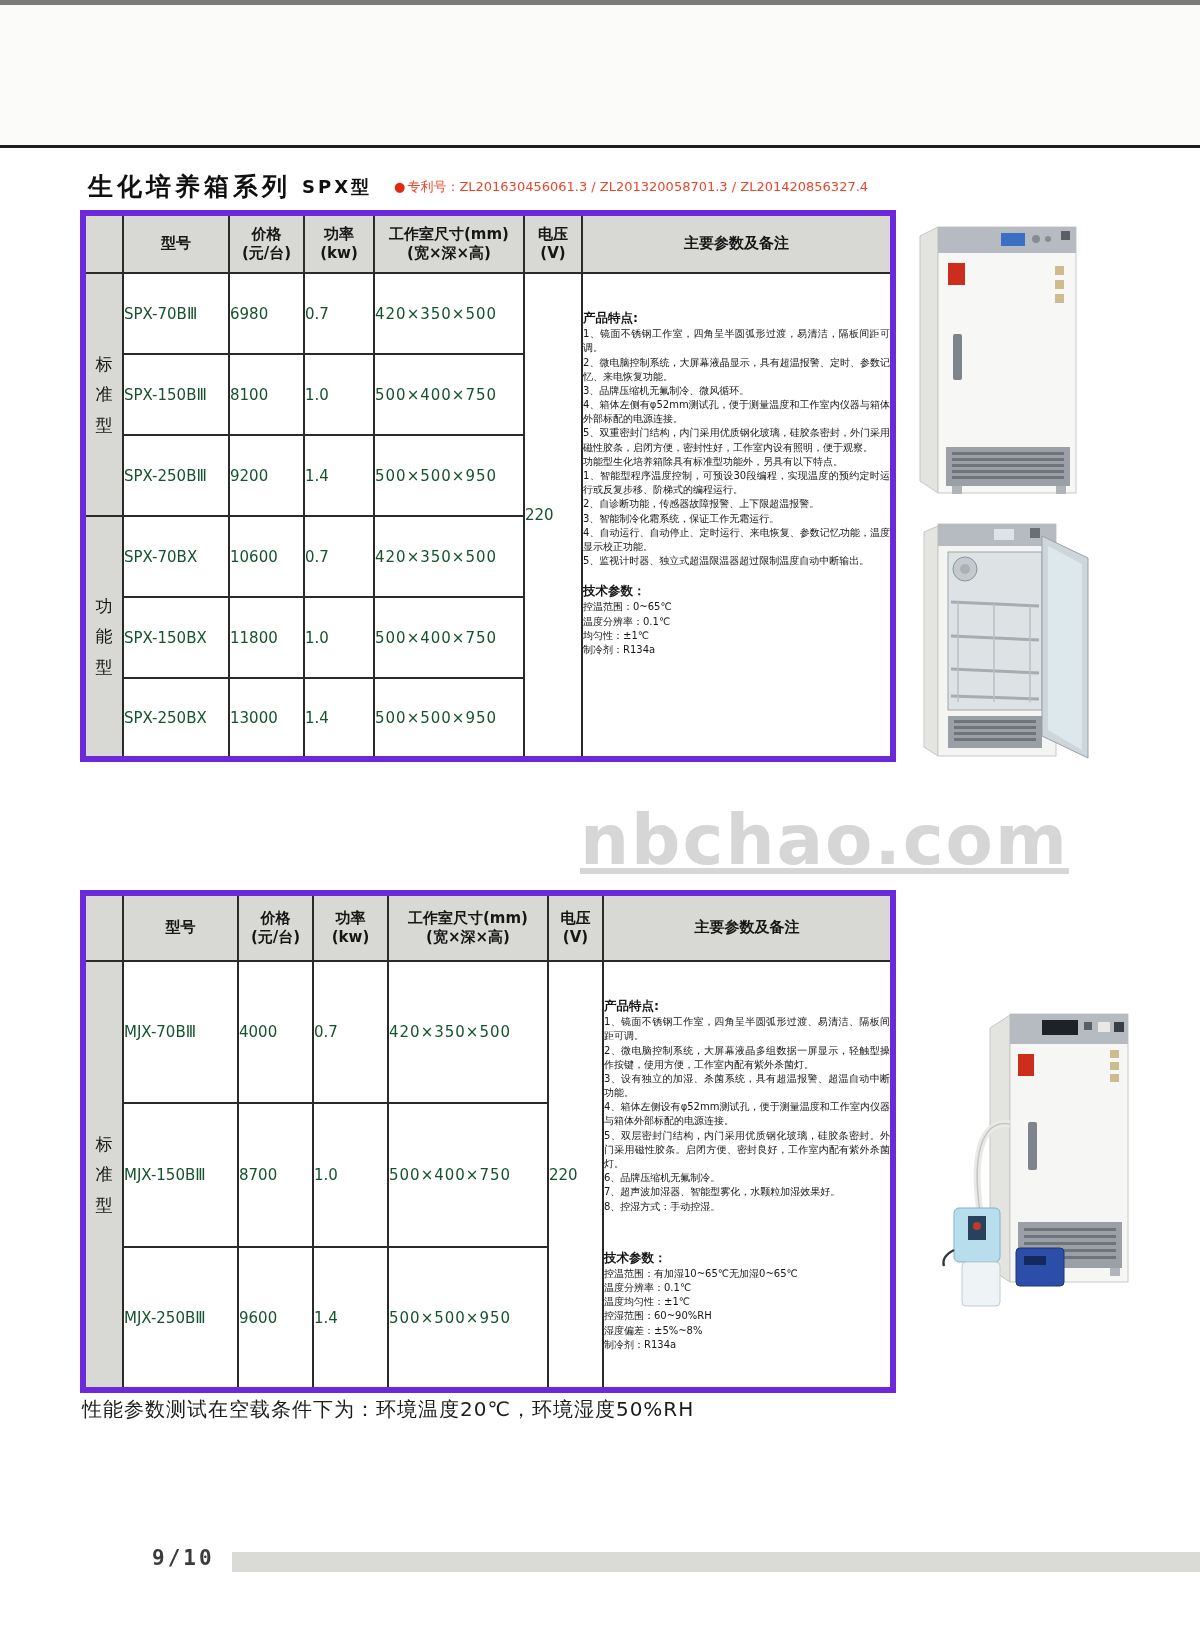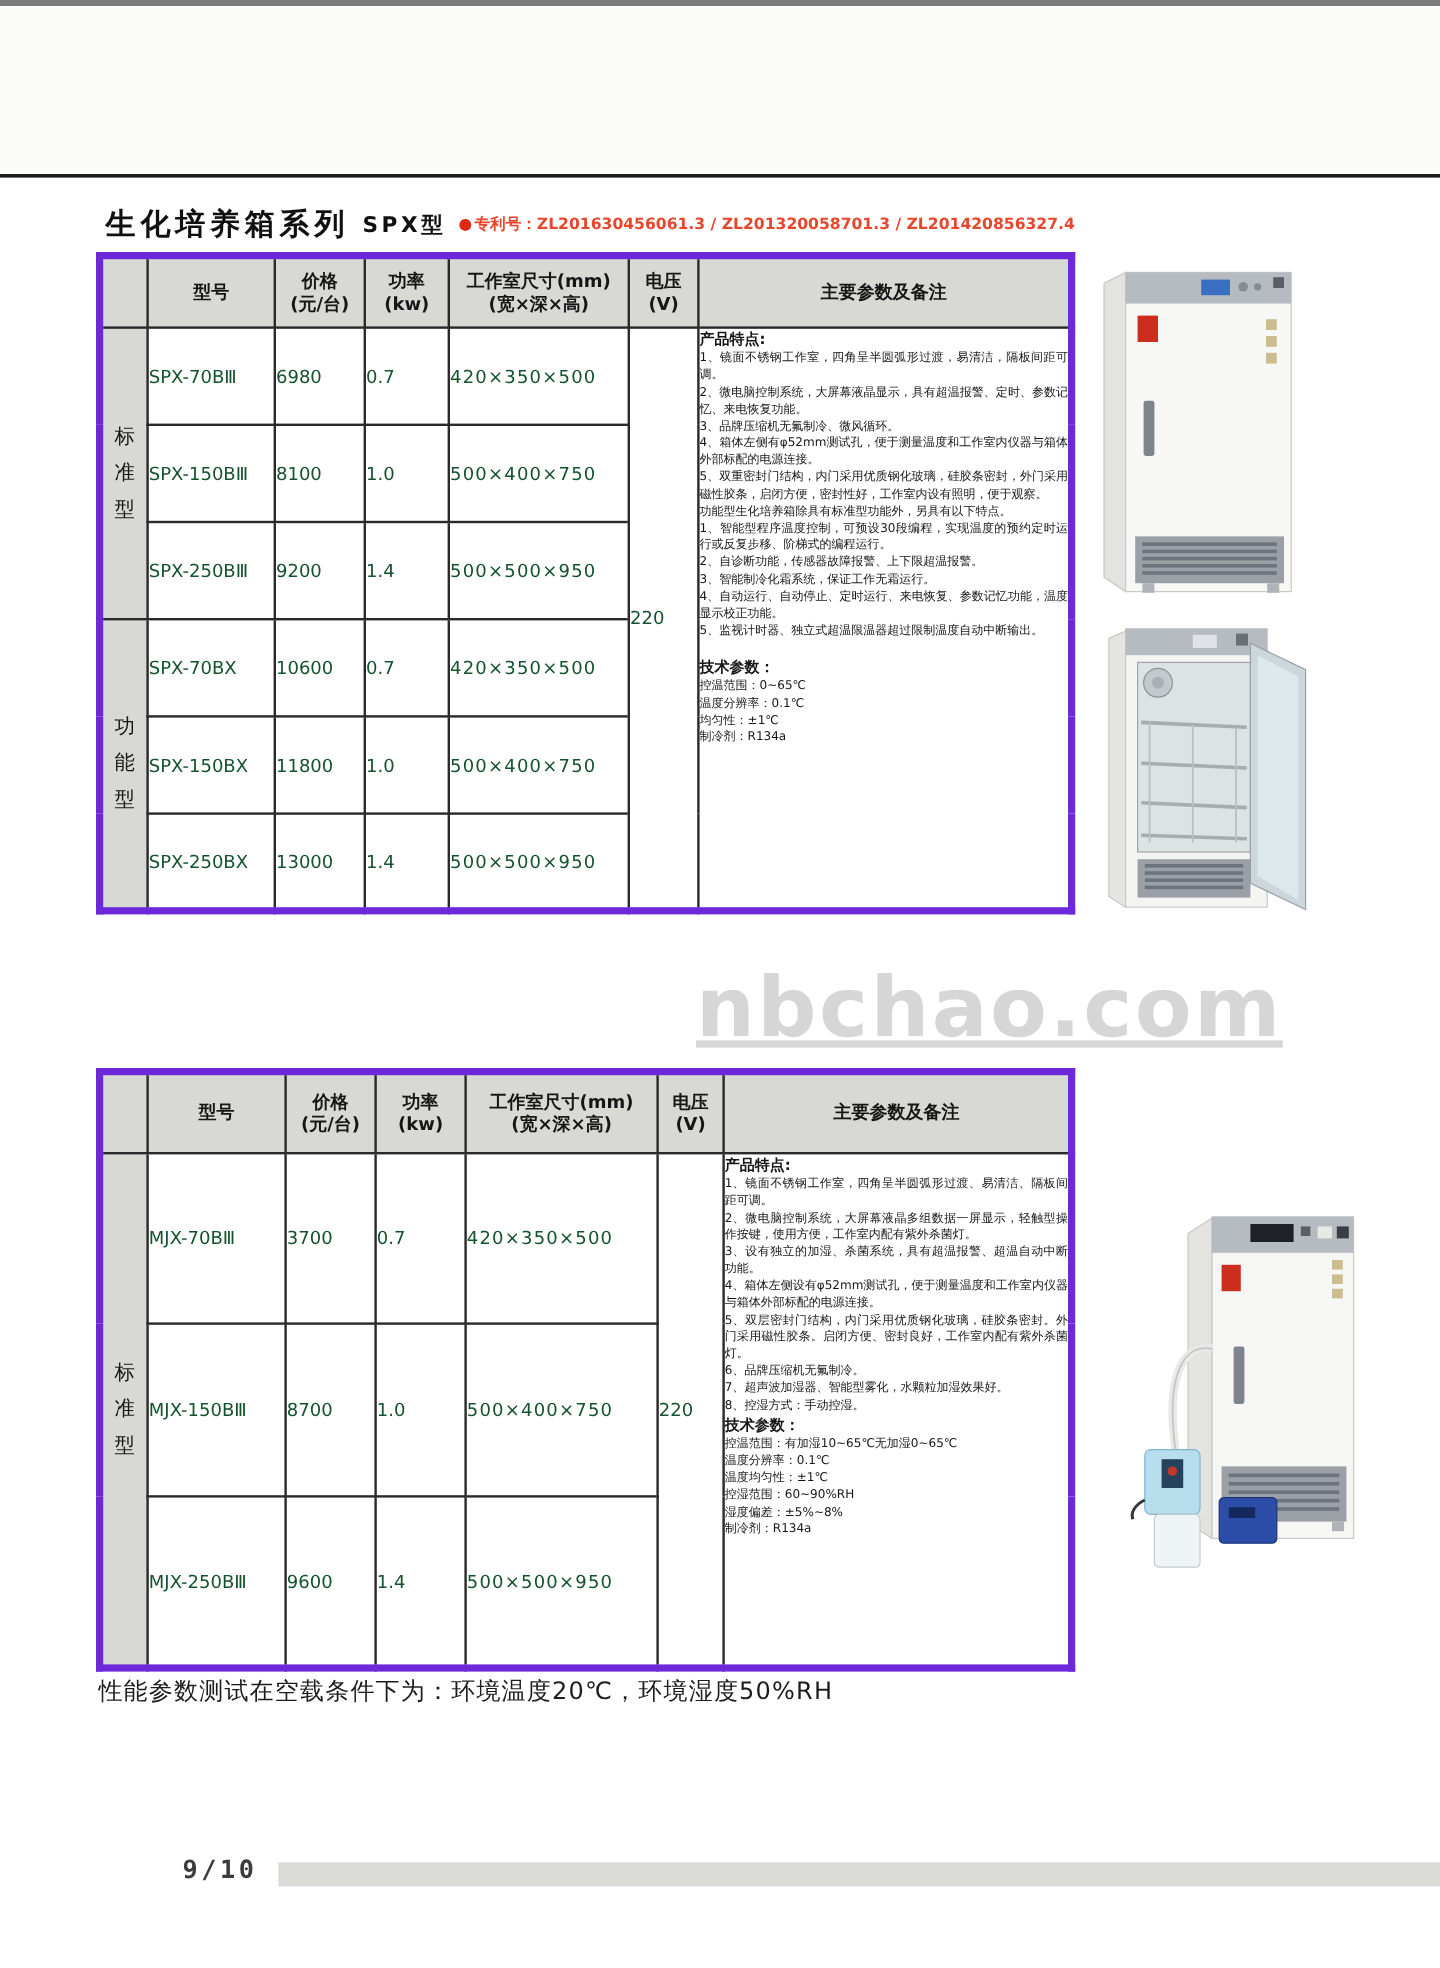--- a/index.html
+++ b/index.html
@@ -6,35 +6,35 @@
   .page{position:relative;width:1200px;height:1640px;background:#ffffff;overflow:hidden;
         font-family:"DejaVu Sans","Liberation Sans",sans-serif;color:#161616;}
   .top-bar{position:absolute;left:0;top:0;width:1200px;height:5px;background:#7b7b7b;}
   .header-band{position:absolute;left:0;top:5px;width:1200px;height:140px;background:#fbfbf9;
         border-bottom:3px solid #1d1d1d;}
 
   
   .sec-head{position:absolute;left:88px;white-space:nowrap;}
   .sec-head .title{font-size:25px;font-weight:bold;letter-spacing:4px;color:#101010;vertical-align:middle;}
   .sec-head .subtitle{font-size:18px;font-weight:bold;letter-spacing:3px;margin-left:11px;color:#101010;vertical-align:middle;}
-  .sec-head .patent{font-size:13px;color:#e8472b;margin-left:10px;vertical-align:middle;font-weight:bold;}
+  .sec-head .patent{font-size:13px;color:#e8472b;margin-left:22px;vertical-align:middle;font-weight:normal;}
   .sec-head .dot{color:#e02813;margin-right:2px;font-size:13px;}
 
   
   table.spec{position:absolute;border-collapse:collapse;table-layout:fixed;width:810px;
         background:#fff;border:6px solid #6d28d9;}
   table.spec th,table.spec td{border:2px solid #2a2a2a;padding:0;}
   table.spec th{background:#d8d8d5;font-size:15px;font-weight:bold;line-height:1.3;text-align:center;}
   td.group{background:#d8d8d5;vertical-align:middle;}
   .vtext{width:19px;margin:4px auto;font-size:17px;line-height:1.8;text-align:center;word-break:break-all;}
   td.c{text-align:left;font-size:15px;color:#14532d;}
   td.size{letter-spacing:1px;}
   td.remarks{vertical-align:top;padding:8px 10px 6px 11px;}
   .pre{white-space:pre-line;}
-  .rk-title{font-size:12.5px;font-weight:bold;line-height:1.45;}
+  .rk-title{font-size:12.5px;font-weight:bold;line-height:1.45;margin-top:35px;}
   .rk-body{font-size:10px;line-height:1.42;text-align:justify;}
   .mt{margin-top:14px;}
   .t1{left:80px;top:210px;}
   .t1 tr.head{height:60px;} .t1 tr.r{height:81px;}
   .t2{left:80px;top:890px;}
   .t2 tr.head{height:68px;} .t2 tr.ra{height:142px;} .t2 tr.rb{height:144px;} .t2 tr.rc{height:143px;}
 
   
   .footer-note{position:absolute;left:82px;top:1396px;font-size:20px;color:#1c1c1c;letter-spacing:1px;}
   .page-num{position:absolute;left:152px;top:1546px;font-size:21px;font-weight:bold;
@@ -233,21 +233,21 @@
 (宽×深×高)</th>
       <th class="pre">电压
 (V)</th>
       <th>主要参数及备注</th>
     </tr>
     <tr class="ra">
       <td class="group" rowspan="3">
             <div class="vtext">标准型</div>
           </td>
       <td class="c">MJX-70BⅢ</td>
-      <td class="c">3700</td>
+      <td class="c">4000</td>
       <td class="c">0.7</td>
       <td class="c size">420×350×500</td>
       <td class="c" rowspan="3">220</td>
       <td class="remarks" rowspan="3">
         <div class="rk-title">产品特点:</div>
         <div class="rk-body pre">1、镜面不锈钢工作室，四角呈半圆弧形过渡、易清洁、隔板间距可调。
 2、微电脑控制系统，大屏幕液晶多组数据一屏显示，轻触型操作按键，使用方便，工作室内配有紫外杀菌灯。
 3、设有独立的加湿、杀菌系统，具有超温报警、超温自动中断功能。
 4、箱体左侧设有φ52mm测试孔，便于测量温度和工作室内仪器与箱体外部标配的电源连接。
 5、双层密封门结构，内门采用优质钢化玻璃，硅胶条密封。外门采用磁性胶条。启闭方便、密封良好，工作室内配有紫外杀菌灯。

